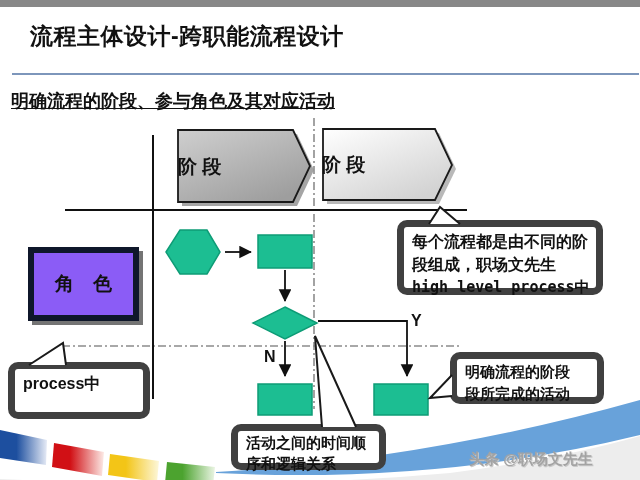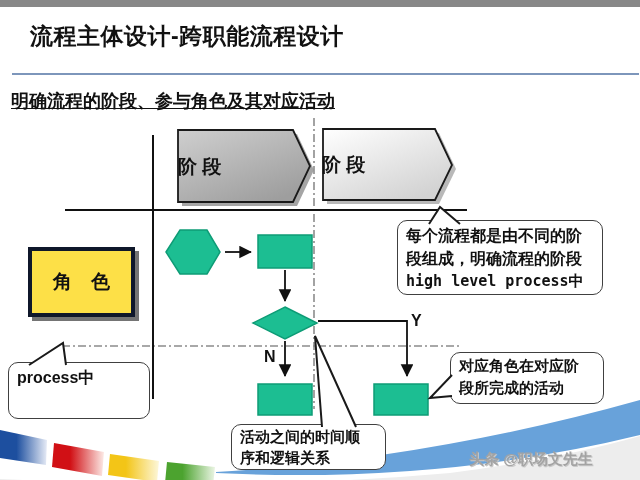--- a/index.html
+++ b/index.html
@@ -4,24 +4,24 @@
 <style>
   html,body{margin:0;padding:0;}
   body{font-family:"Liberation Sans",sans-serif;background:#888;}
   #slide{position:relative;width:640px;height:480px;background:#ffffff;overflow:hidden;margin:7px auto;}
   .abs{position:absolute;}
   #title{left:30px;top:14px;font-size:23px;font-weight:bold;color:#111;letter-spacing:0.5px;}
   #title-rule{left:12px;top:66px;width:627px;height:2px;background:#7d96bb;}
   #subtitle{left:11px;top:82px;font-size:18px;font-weight:bold;color:#111;text-decoration:underline;}
   svg.layer{position:absolute;left:0;top:0;pointer-events:none;}
   .phase-label{width:116px;text-align:left;font-size:19px;font-weight:bold;color:#111;white-space:pre;z-index:2;}
-  #role-box{left:28px;top:240px;width:99px;height:62px;background:#fde047;border:4px solid #0f172a;
+  #role-box{left:28px;top:240px;width:99px;height:62px;background:#8b5cf6;border:6px solid #0f172a;
             box-shadow:4px 4px 0 rgba(70,70,70,0.75);display:flex;align-items:center;justify-content:center;
             font-size:19px;font-weight:bold;color:#111;white-space:pre;z-index:2;}
-  .callout{background:#ffffff;border:1px solid #404040;border-radius:10px;color:#111;
+  .callout{background:#ffffff;border:7px solid #404040;border-radius:10px;color:#111;
            font-weight:bold;z-index:2;box-sizing:border-box;}
   .callout .cl{padding:0 8px;white-space:nowrap;}
   #callout-phase{left:397px;top:213px;width:206px;height:75px;font-size:16px;line-height:23px;padding-top:3px;}
   #callout-phase .mono{font-family:"DejaVu Sans Mono",monospace;font-weight:bold;font-size:15px;}
   #callout-role{left:8px;top:355px;width:142px;height:57px;font-size:16px;line-height:22px;padding-top:4px;}
   #callout-sequence{left:231px;top:417px;width:155px;height:46px;font-size:15px;line-height:21px;padding-top:1px;}
   #callout-activity{left:450px;top:345px;width:154px;height:52px;font-size:15px;line-height:22px;padding-top:2px;}
   .branch{font-size:16px;font-weight:bold;color:#111;z-index:2;}
   #branch-y{left:411px;top:305px;}
   #branch-n{left:264px;top:341px;}
@@ -101,32 +101,32 @@
   <div class="abs phase-label" style="left:322px;top:145px;">阶 段</div>
   <div class="abs" id="role-box">
     <span>角　色</span>
   </div>
 
   <div class="abs branch" id="branch-y">Y</div>
   <div class="abs branch" id="branch-n">N</div>
 
   <div class="abs callout" id="callout-phase">
     <div class="cl">每个流程都是由不同的阶</div>
-    <div class="cl">段组成，明确流程的阶段</div>
+    <div class="cl">段组成，职场文先生</div>
     <div class="cl mono">high level process中</div>
   </div>
   <div class="abs callout" id="callout-role">
     <div class="cl">process中</div>
   </div>
   <div class="abs callout" id="callout-sequence">
     <div class="cl">活动之间的时间顺</div>
     <div class="cl">序和逻辑关系</div>
   </div>
   <div class="abs callout" id="callout-activity">
-    <div class="cl">对应角色在对应阶</div>
+    <div class="cl">明确流程的阶段</div>
     <div class="cl">段所完成的活动</div>
   </div>
 
   <div class="abs" id="watermark">头条 @职场文先生</div>
 
   <svg class="layer" width="640" height="480" viewBox="0 0 640 480" style="z-index:3">
     <path d="M429,217 L440,200 L460,217" fill="#ffffff" stroke="#1a1a1a" stroke-width="2"></path>
     <path d="M29,358 L63,336 L66,358" fill="#ffffff" stroke="#1a1a1a" stroke-width="2"></path>
     <path d="M322,420 L315,329 L356,420" fill="#ffffff" stroke="#1a1a1a" stroke-width="2"></path>
     <path d="M452,368 L430,391 L452,389" fill="#ffffff" stroke="#1a1a1a" stroke-width="2"></path>

